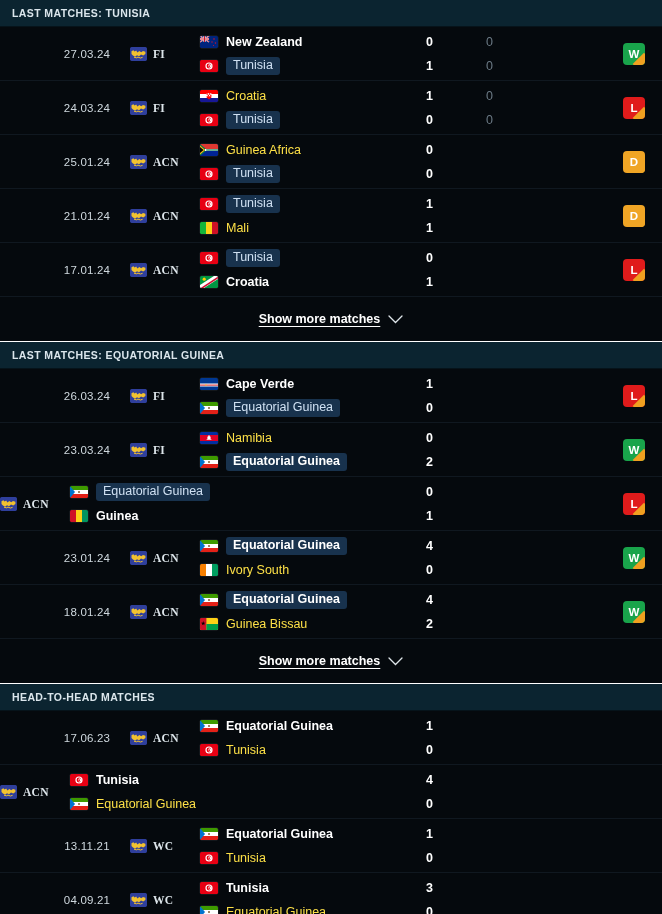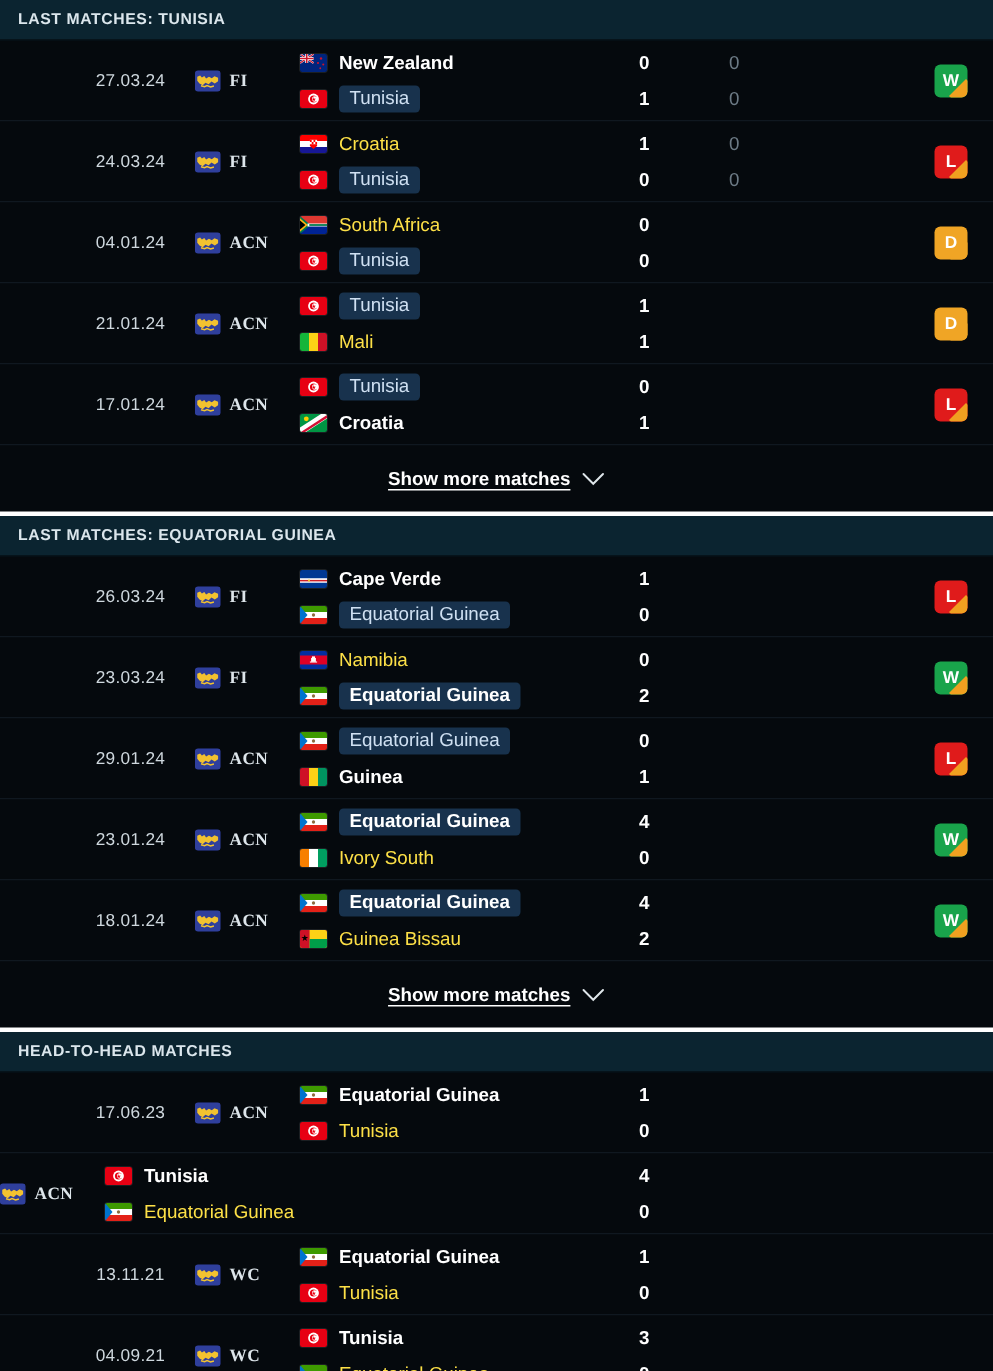--- a/index.html
+++ b/index.html
@@ -161,21 +161,21 @@
   .badge.w{background:#19a44b;}
   .badge.l{background:#e01b1b;}
   .badge.d{background:#f0a525;}
   .badge.d .corner{background:#f0a525;}
 
   
   .show-more-wrap{
     height:44px;
     display:flex;align-items:center;justify-content:center;
     background:#05090d;
-    border-bottom:3px solid #ffffff;
+    border-bottom:1px solid #ffffff;
     cursor:pointer;
   }
   .show-more{
     display:flex;align-items:center;gap:8px;
   }
   .show-more .label{
     font-size:12.5px;font-weight:bold;color:#ffffff;
     text-decoration:underline;
     text-underline-offset:3px;
   }
@@ -299,21 +299,21 @@
           <div class="score2-line">0</div>
         </div>
         <div class="col-result">
           <div class="badge l">
             <div class="corner"></div>
             <span>L</span>
           </div>
         </div>
       </div>
       <div class="match-row">
-        <div class="col-date">04.01.24</div>
+        <div class="col-date">25.01.24</div>
         <div class="col-comp">
           <span class="comp-icon">
             <svg width="17" height="14" viewBox="0 0 17 14">
               <rect width="17" height="14" rx="2" fill="#2f3f9c"></rect>
               <path d="M1.5 4.2 L3.4 3.3 L4.6 4.6 L6.2 3.6 L7.4 5.4 L9.3 4.1 L11.2 5.2 L13 3.9 L15.4 4.8 L15.4 7.1 L13.2 8.6 L11 7.4 L9.1 9.2 L7 8.2 L5.1 9.8 L3 8.6 L1.5 6.9 Z" fill="#f2c230"></path>
               <path d="M4 10.2 L6.4 10.8 L8 10.1 L10.4 11 L12.6 10.3" stroke="#f2c230" stroke-width="1" fill="none"></path>
             </svg>
           </span>
           <span class="comp-name">ACN</span>
         </div>
@@ -323,21 +323,21 @@
               <svg viewBox="0 0 18 12">
                 <rect width="18" height="12" fill="#002395"></rect>
                 <rect width="18" height="6" fill="#de3831"></rect>
                 <path d="M0 0 L7 6 L0 12 Z" fill="#007a4d"></path>
                 <path d="M0 1.5 L5.2 6 L0 10.5 Z" fill="#ffb612"></path>
                 <path d="M0 3 L3.6 6 L0 9 Z" fill="#000"></path>
                 <rect x="5" y="5" width="13" height="2" fill="#fff"></rect>
                 <rect x="6.2" y="5.4" width="11.8" height="1.2" fill="#007a4d"></rect>
               </svg>
             </span>
-            <span class="team-name">South Africa</span>
+            <span class="team-name">Guinea Africa</span>
           </div>
           <div class="team-line">
             <span class="flag">
               <svg viewBox="0 0 18 12">
                 <rect width="18" height="12" fill="#e70013"></rect>
                 <circle cx="9" cy="6" r="3.6" fill="#fff"></circle>
                 <circle cx="9" cy="6" r="2.4" fill="#e70013"></circle>
                 <circle cx="9.8" cy="6" r="1.8" fill="#fff"></circle>
                 <path d="M9.2 4.7 l.35 1.05 1.1.02-.88.66.32 1.06-.89-.63-.9.63.33-1.06-.88-.66 1.1-.02z" fill="#e70013"></path>
               </svg>
@@ -562,21 +562,20 @@
         </div>
         <div class="col-score2"></div>
         <div class="col-result">
           <div class="badge w">
             <div class="corner"></div>
             <span>W</span>
           </div>
         </div>
       </div>
       <div class="match-row">
-        <div class="col-date">29.01.24</div>
         <div class="col-comp">
           <span class="comp-icon">
             <svg width="17" height="14" viewBox="0 0 17 14">
               <rect width="17" height="14" rx="2" fill="#2f3f9c"></rect>
               <path d="M1.5 4.2 L3.4 3.3 L4.6 4.6 L6.2 3.6 L7.4 5.4 L9.3 4.1 L11.2 5.2 L13 3.9 L15.4 4.8 L15.4 7.1 L13.2 8.6 L11 7.4 L9.1 9.2 L7 8.2 L5.1 9.8 L3 8.6 L1.5 6.9 Z" fill="#f2c230"></path>
               <path d="M4 10.2 L6.4 10.8 L8 10.1 L10.4 11 L12.6 10.3" stroke="#f2c230" stroke-width="1" fill="none"></path>
             </svg>
           </span>
           <span class="comp-name">ACN</span>
         </div>

